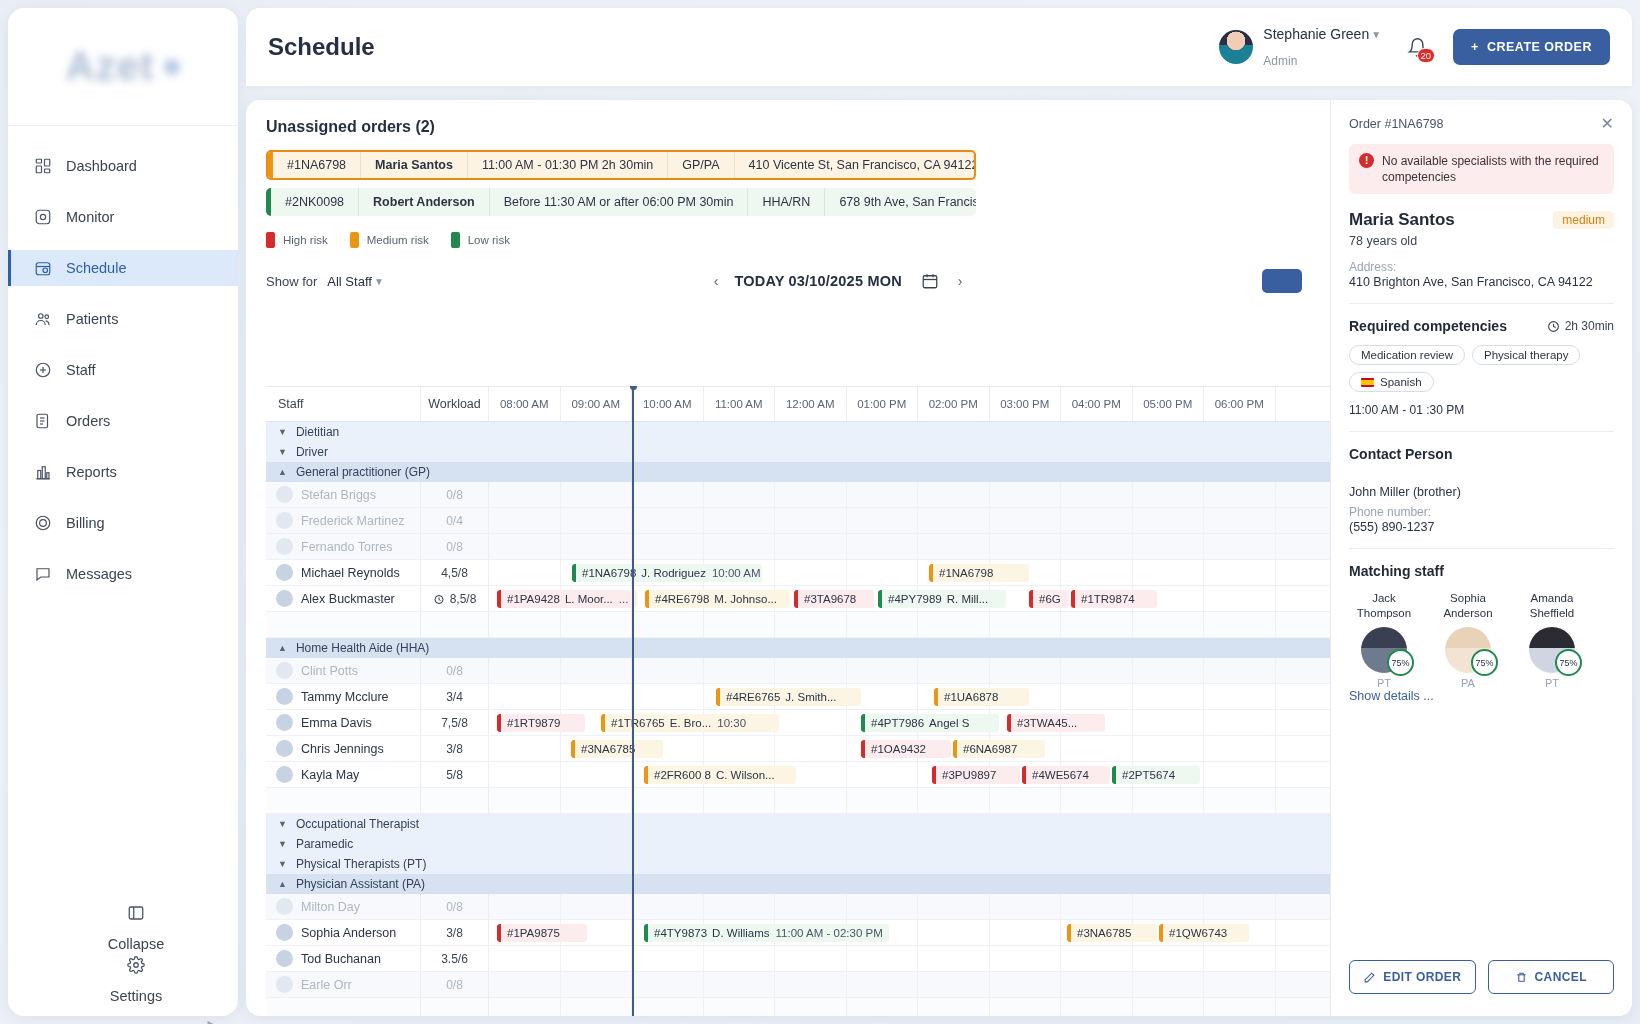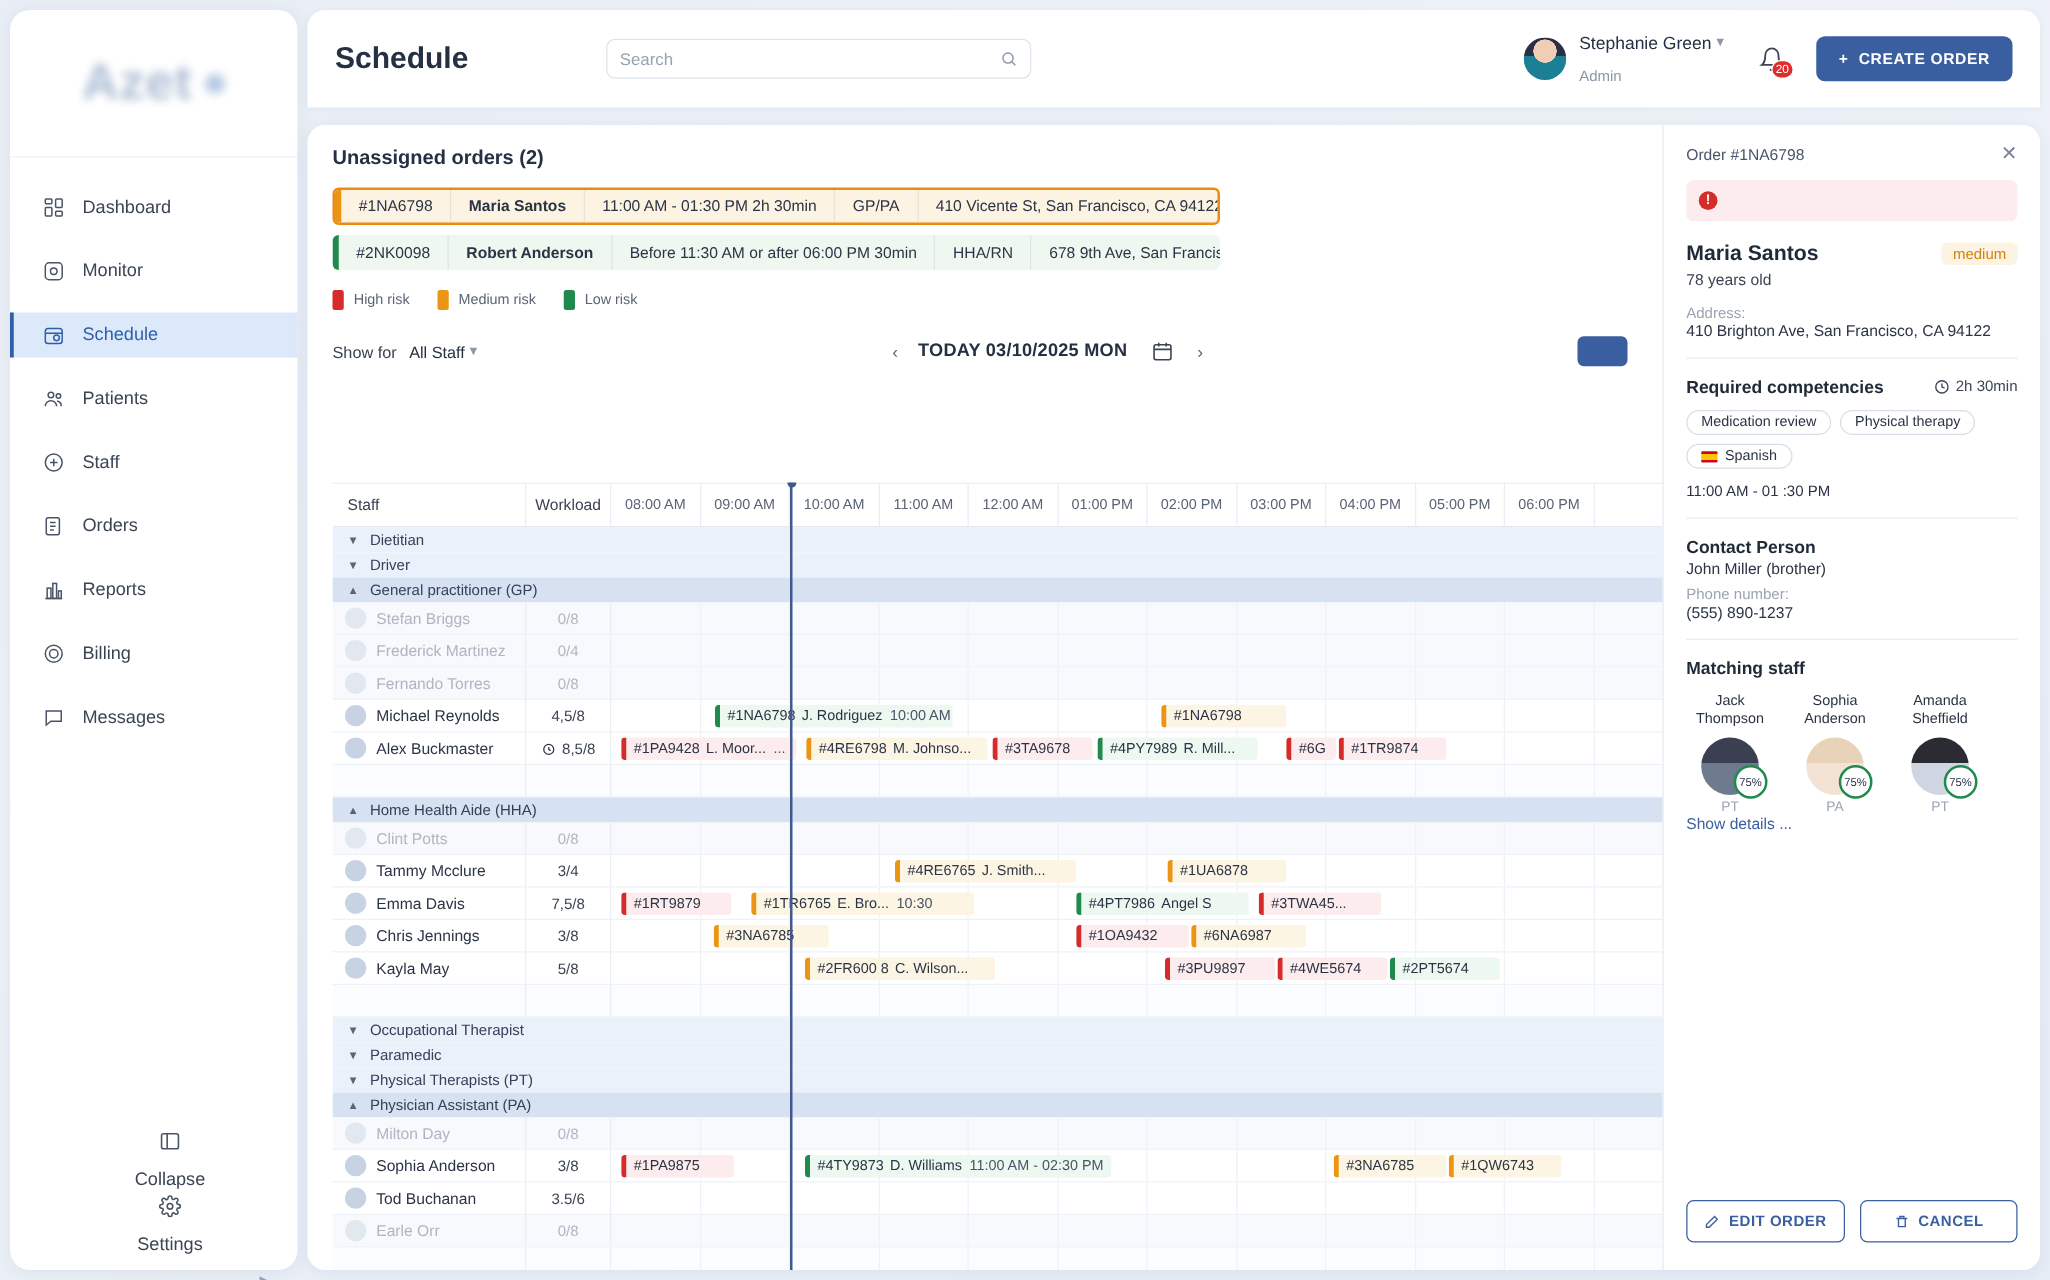--- a/index.html
+++ b/index.html
@@ -300,27 +300,20 @@
         <span>Settings</span>
         <span class="chev-right">▶</span>
       </div>
     </div>
   </div>
 
   <div class="main">
 
     <div class="topbar">
       <div class="page-title">Schedule</div>
-      <div class="search-box">
-        <span class="sp">Search</span>
-        <svg width="14" height="14" viewBox="0 0 24 24" fill="none" stroke="#8c97a8" stroke-width="2">
-          <circle cx="11" cy="11" r="7"></circle>
-            <line x1="16.5" y1="16.5" x2="21" y2="21"></line>
-        </svg>
-      </div>
       <div class="topbar-right">
         <div class="user-chip">
           <div class="avatar a-f1"></div>
           <div>
             <div style="display:flex;align-items:center;">
               <span class="u-name">Stephanie Green</span>
               <span class="caret">▼</span>
             </div>
             <div class="u-role">Admin</div>
           </div>
@@ -931,20 +924,21 @@
         </div>
       </div>
 
       <div class="panel">
         <div class="panel-head">
           <span>Order #1NA6798</span>
           <span class="panel-close">✕</span>
         </div>
         <div class="alert">
           <span class="alert-ic">!</span>
+          <span>No available specialists with the required competencies</span>
         </div>
         <div class="p-name-row">
           <span class="p-name">Maria Santos</span>
           <span class="p-badge">medium</span>
         </div>
         <div class="p-age">78 years old</div>
         <div class="p-lbl">Address:</div>
         <div class="p-val">410 Brighton Ave, San Francisco, CA 94122</div>
         <div class="divider"></div>
         <div class="sec-head">
@@ -961,21 +955,21 @@
             <span class="chip">Medication review</span>
             <span class="chip">Physical therapy</span>
             <span class="chip">
               <span class="flag"></span>
               <span>Spanish</span>
             </span>
           </div>
         <div class="time-line">11:00 AM - 01 :30 PM</div>
         <div class="divider"></div>
         <div class="sec-title">Contact Person</div>
-        <div class="p-val" style="margin-top:3px">John Miller (brother)</div>
+        <div class="p-val" style="margin-top:23px">John Miller (brother)</div>
         <div class="p-lbl" style="margin-top:6px">Phone number:</div>
         <div class="p-val">(555) 890-1237</div>
         <div class="divider"></div>
         <div class="sec-title">Matching staff</div>
         <div class="staff-cards" id="cards-host">
             <div class="scard">
               <div class="nm">Jack Thompson</div>
               <div class="ph" style="background:linear-gradient(#3a3f52 0 45%,#6e7a8d 45% 100%)">
                 <span class="pct">75%</span>
               </div>

